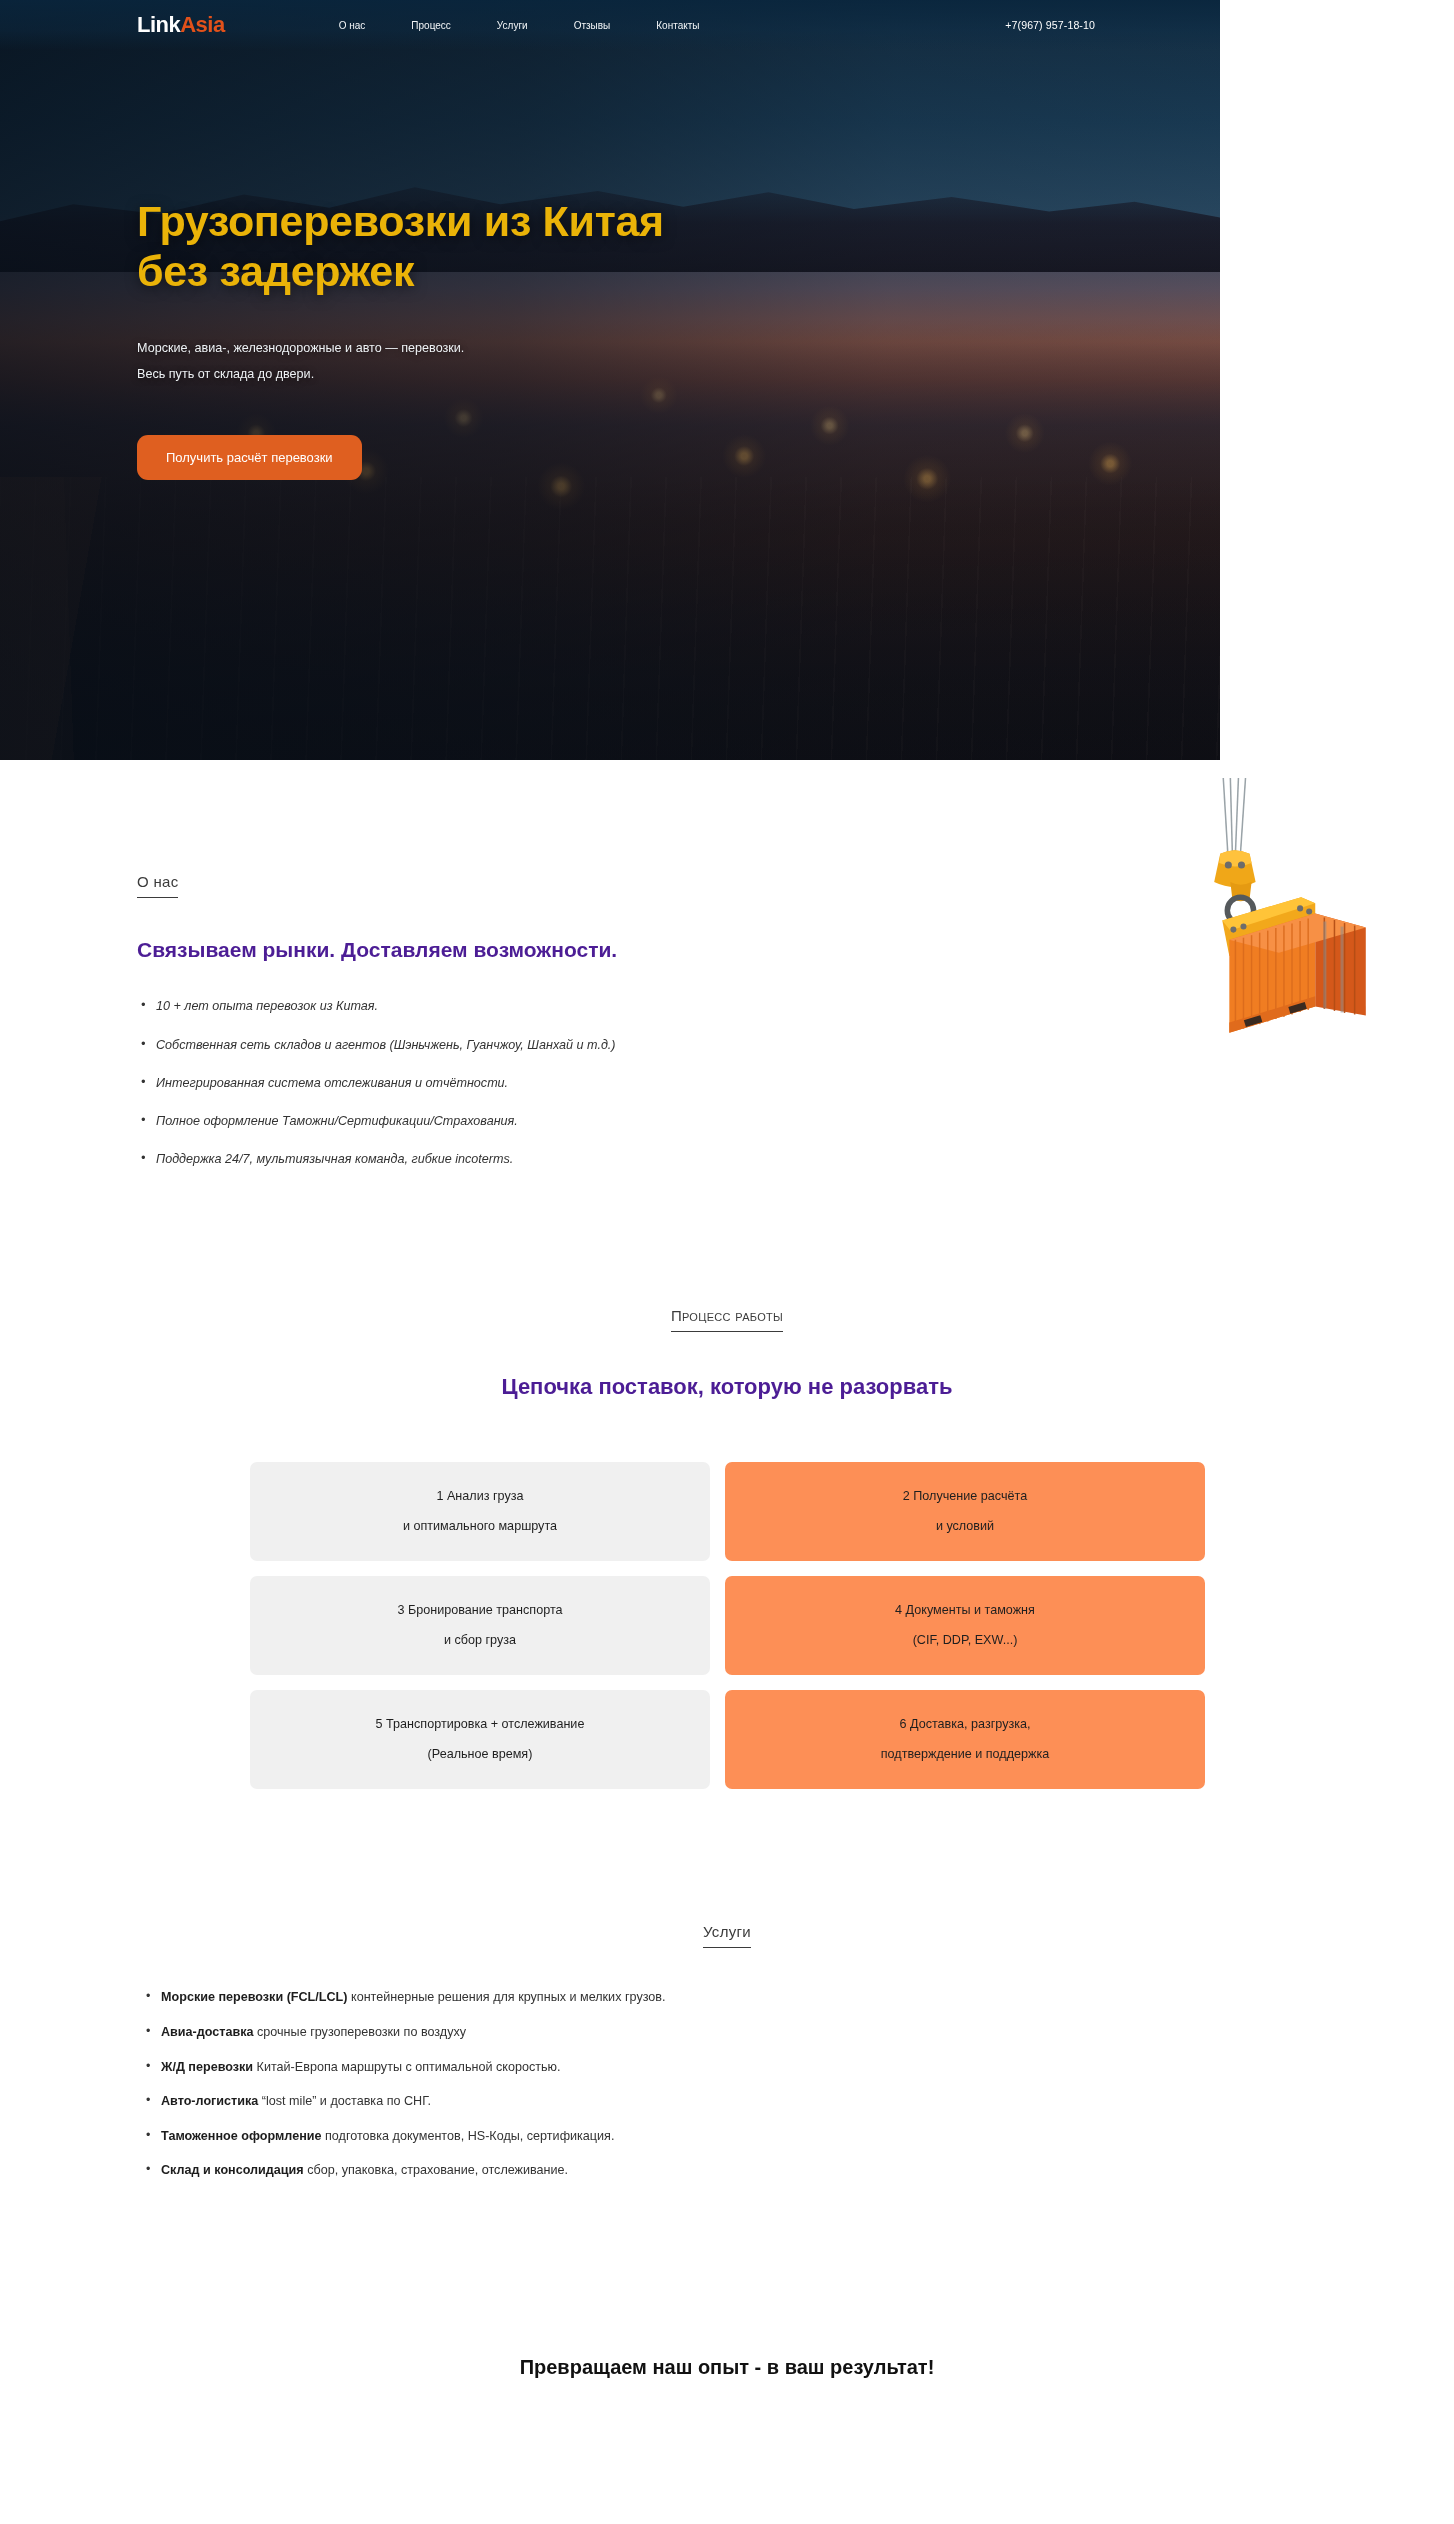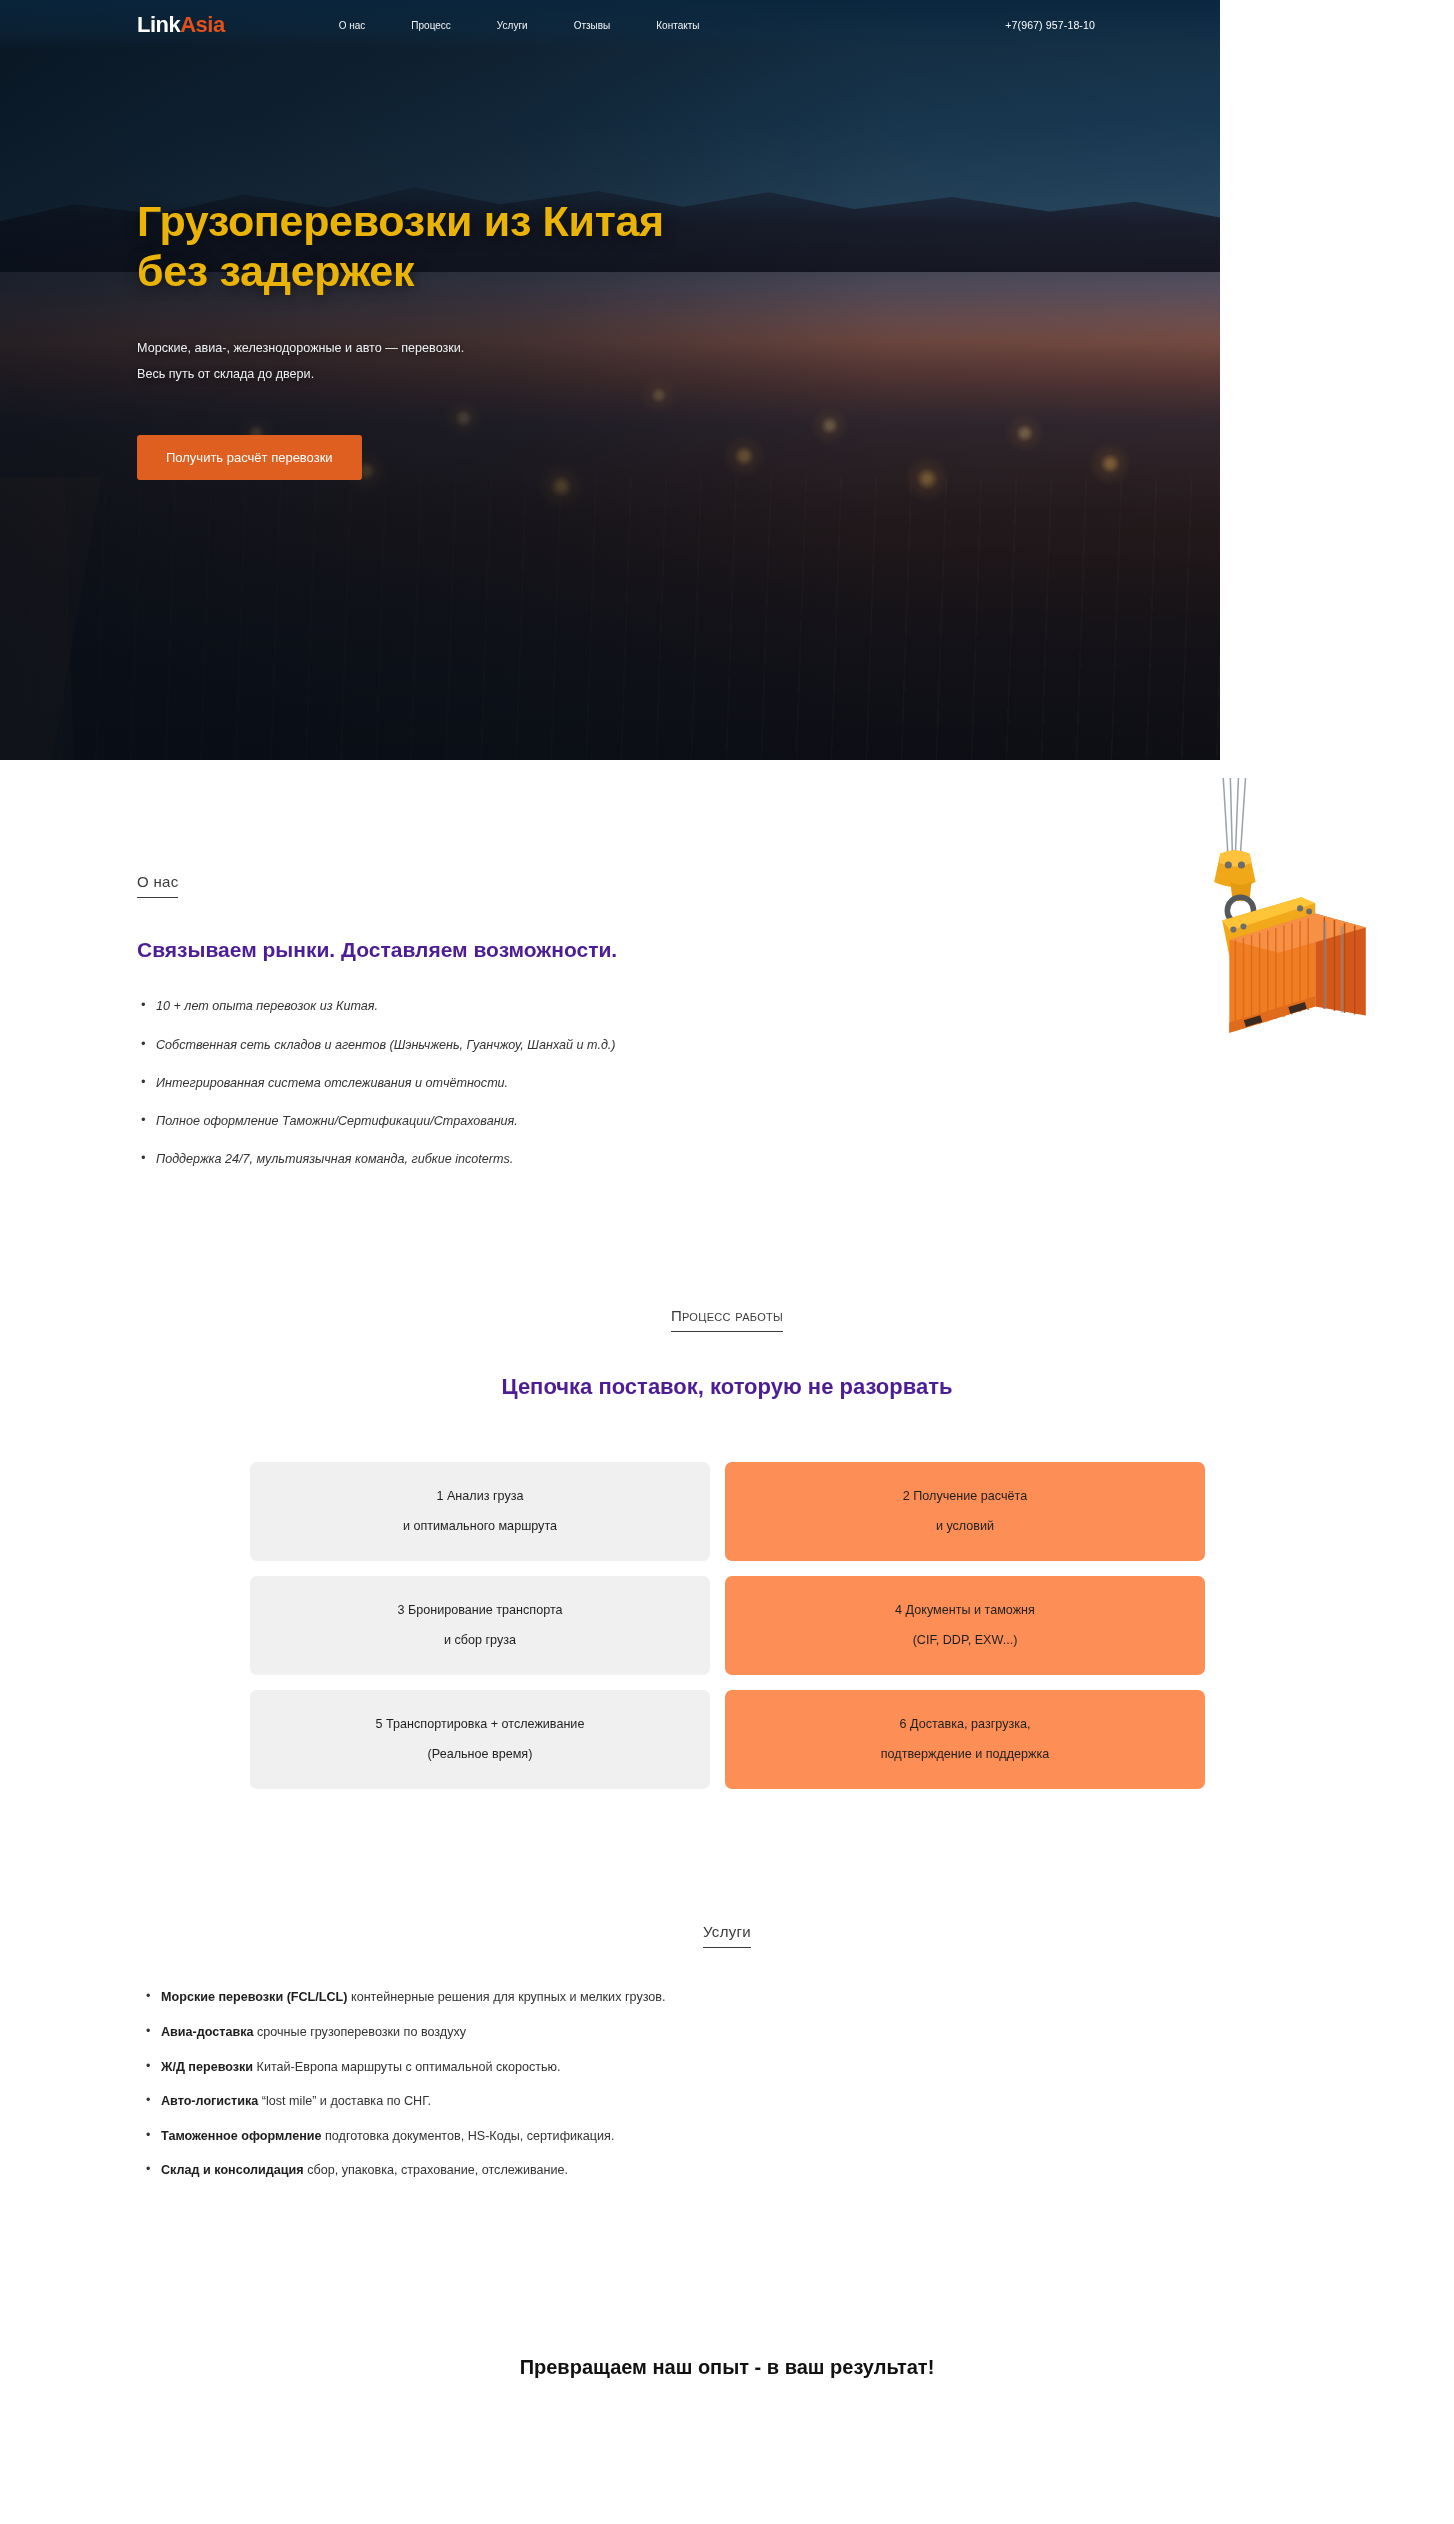--- a/index.html
+++ b/index.html
@@ -108,21 +108,21 @@
     white-space:pre-line;
   }
   .hero-sub {
     margin-top:39px; color:#eef2f5; font-size:12.6px; line-height:2.05;
     text-shadow:0 1px 6px rgba(0,0,0,.6); white-space:pre-line;
   }
   .hero-cta {
     display:inline-block; margin-top:48px;
     background:#df5f20; color:#ffffff;
     font-size:13px; font-family:"Liberation Sans", sans-serif;
-    border:none; border-radius:3px;
+    border:none; border-radius:11px;
     padding:14.6px 29px; cursor:pointer; white-space:nowrap;
   }
 
   
   .wrap { width:1454px; position:relative; }
   .eyebrow {
     display:inline-block;
     font-size:15px; color:#3b3b3b; font-weight:400;
     border-bottom:1.5px solid #3b3b3b;
     padding-bottom:7px; letter-spacing:0.3px;

